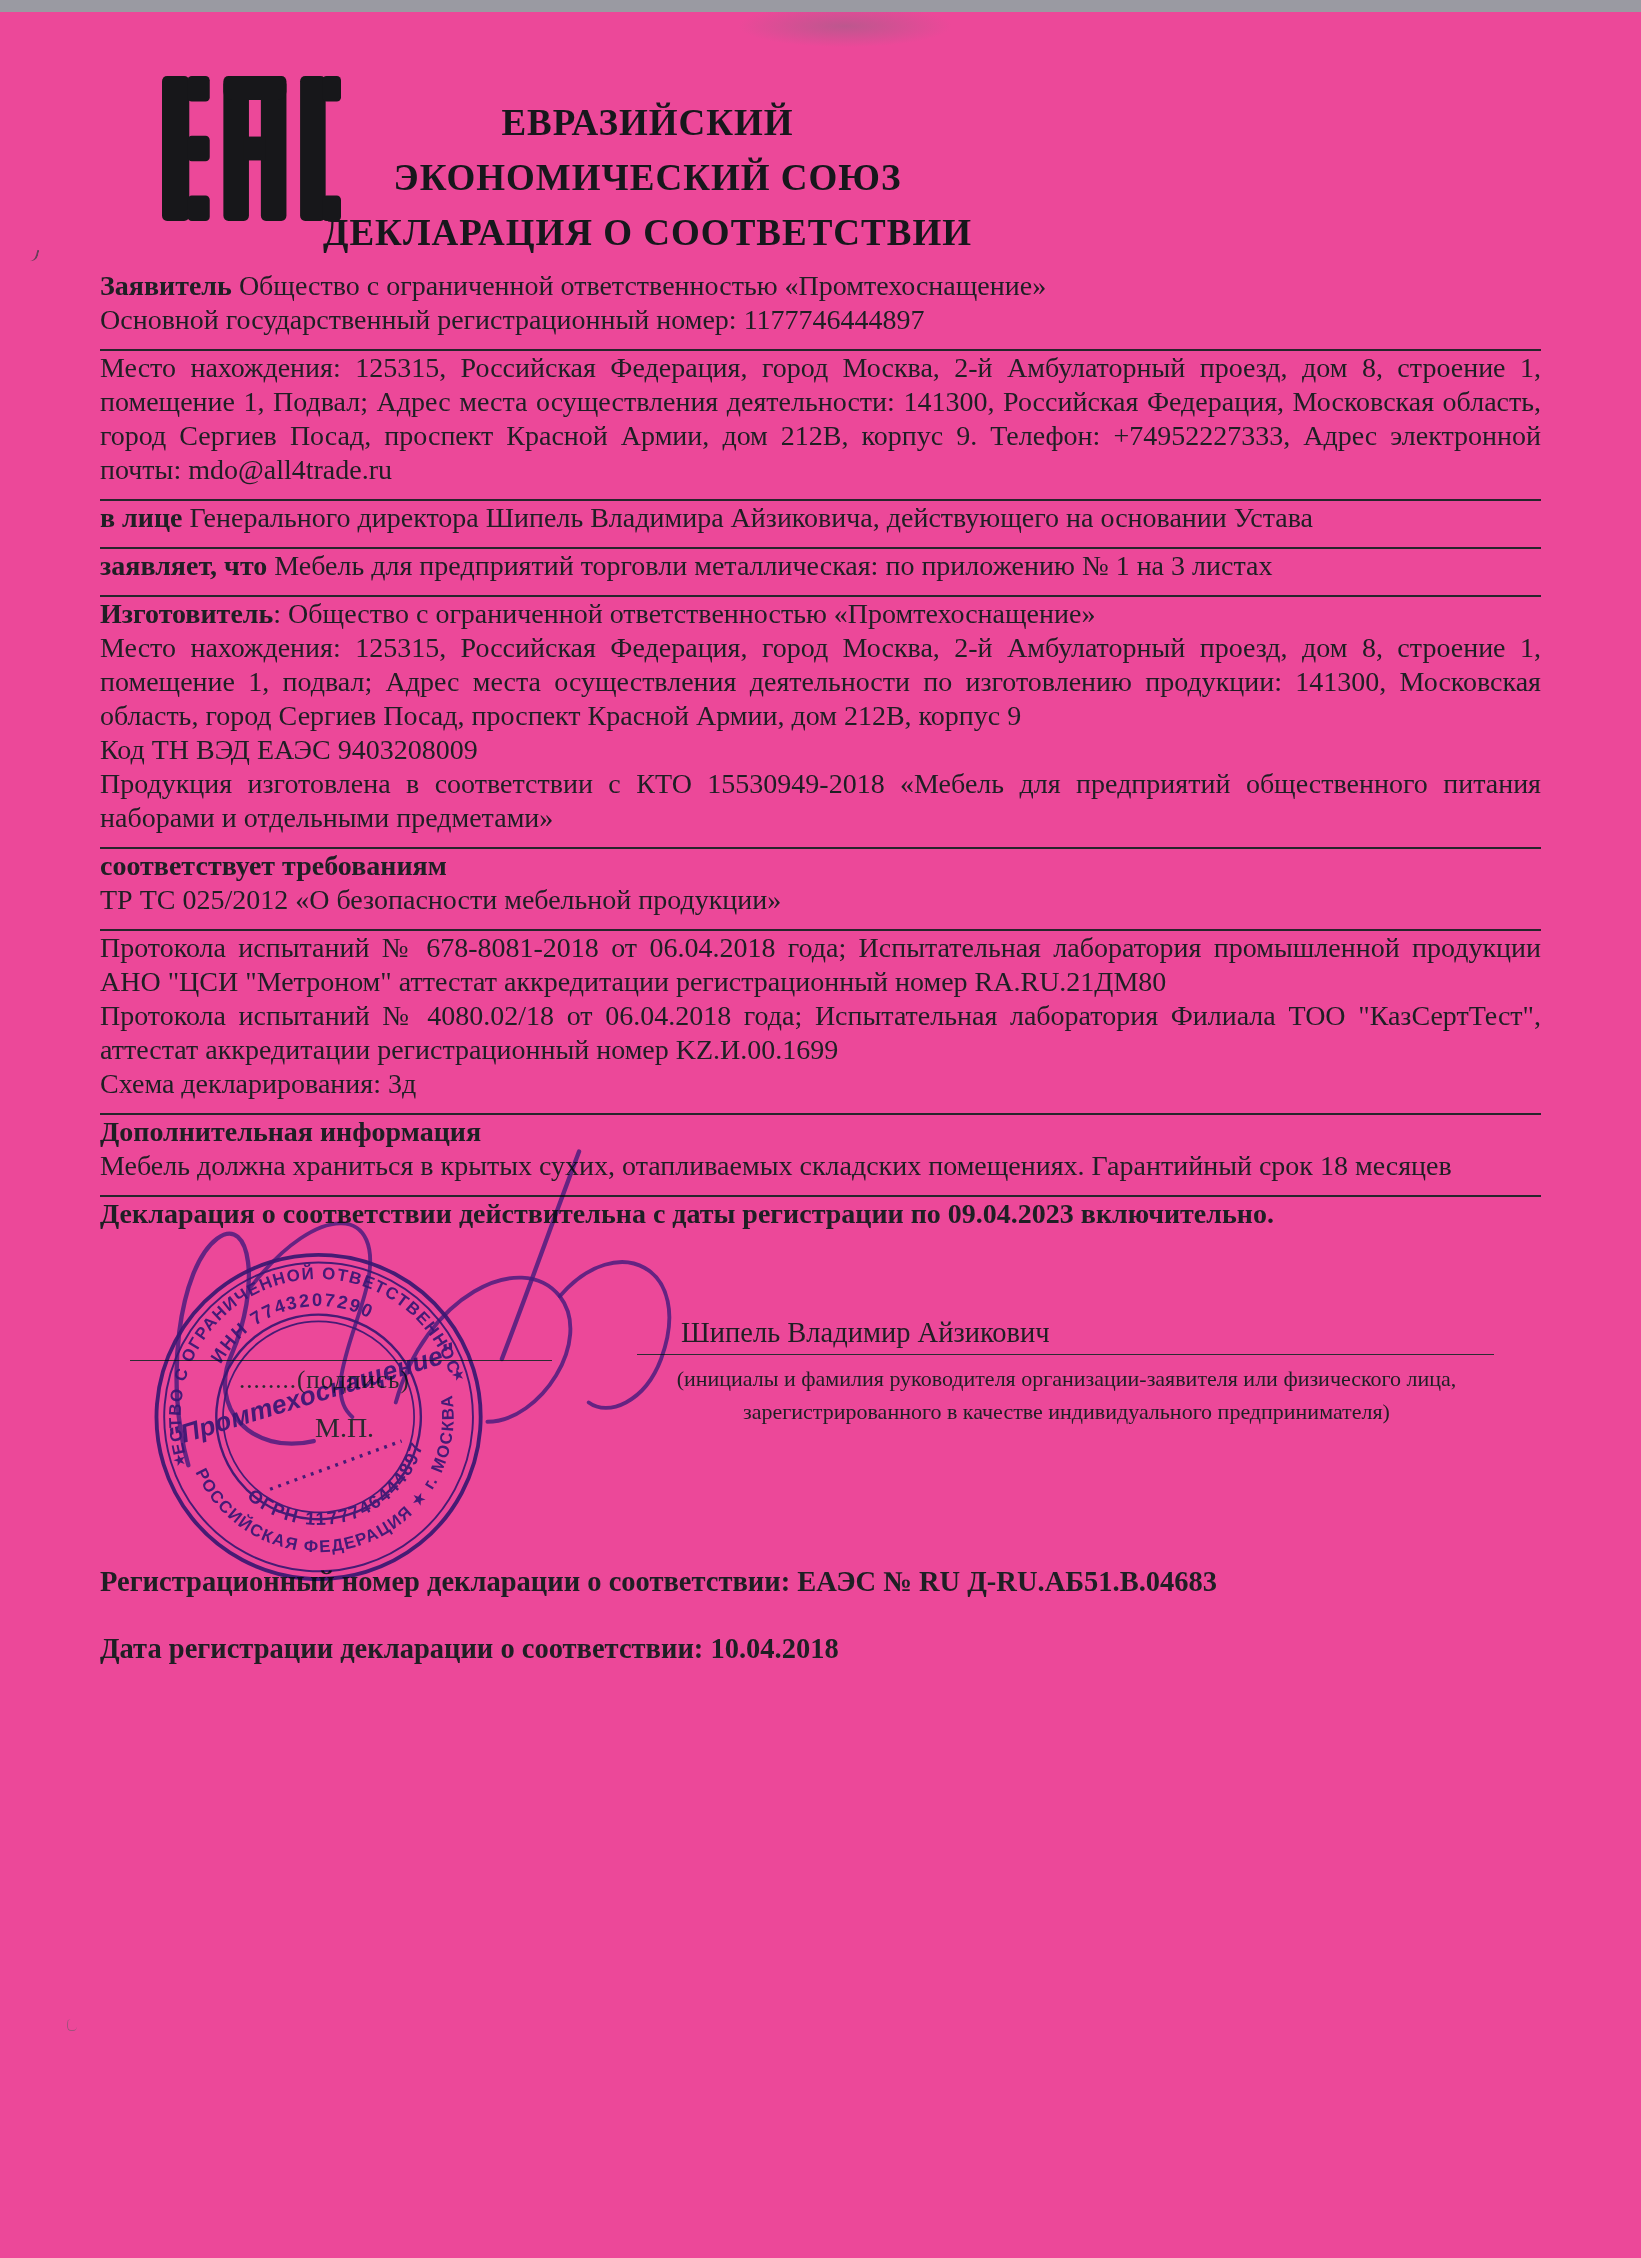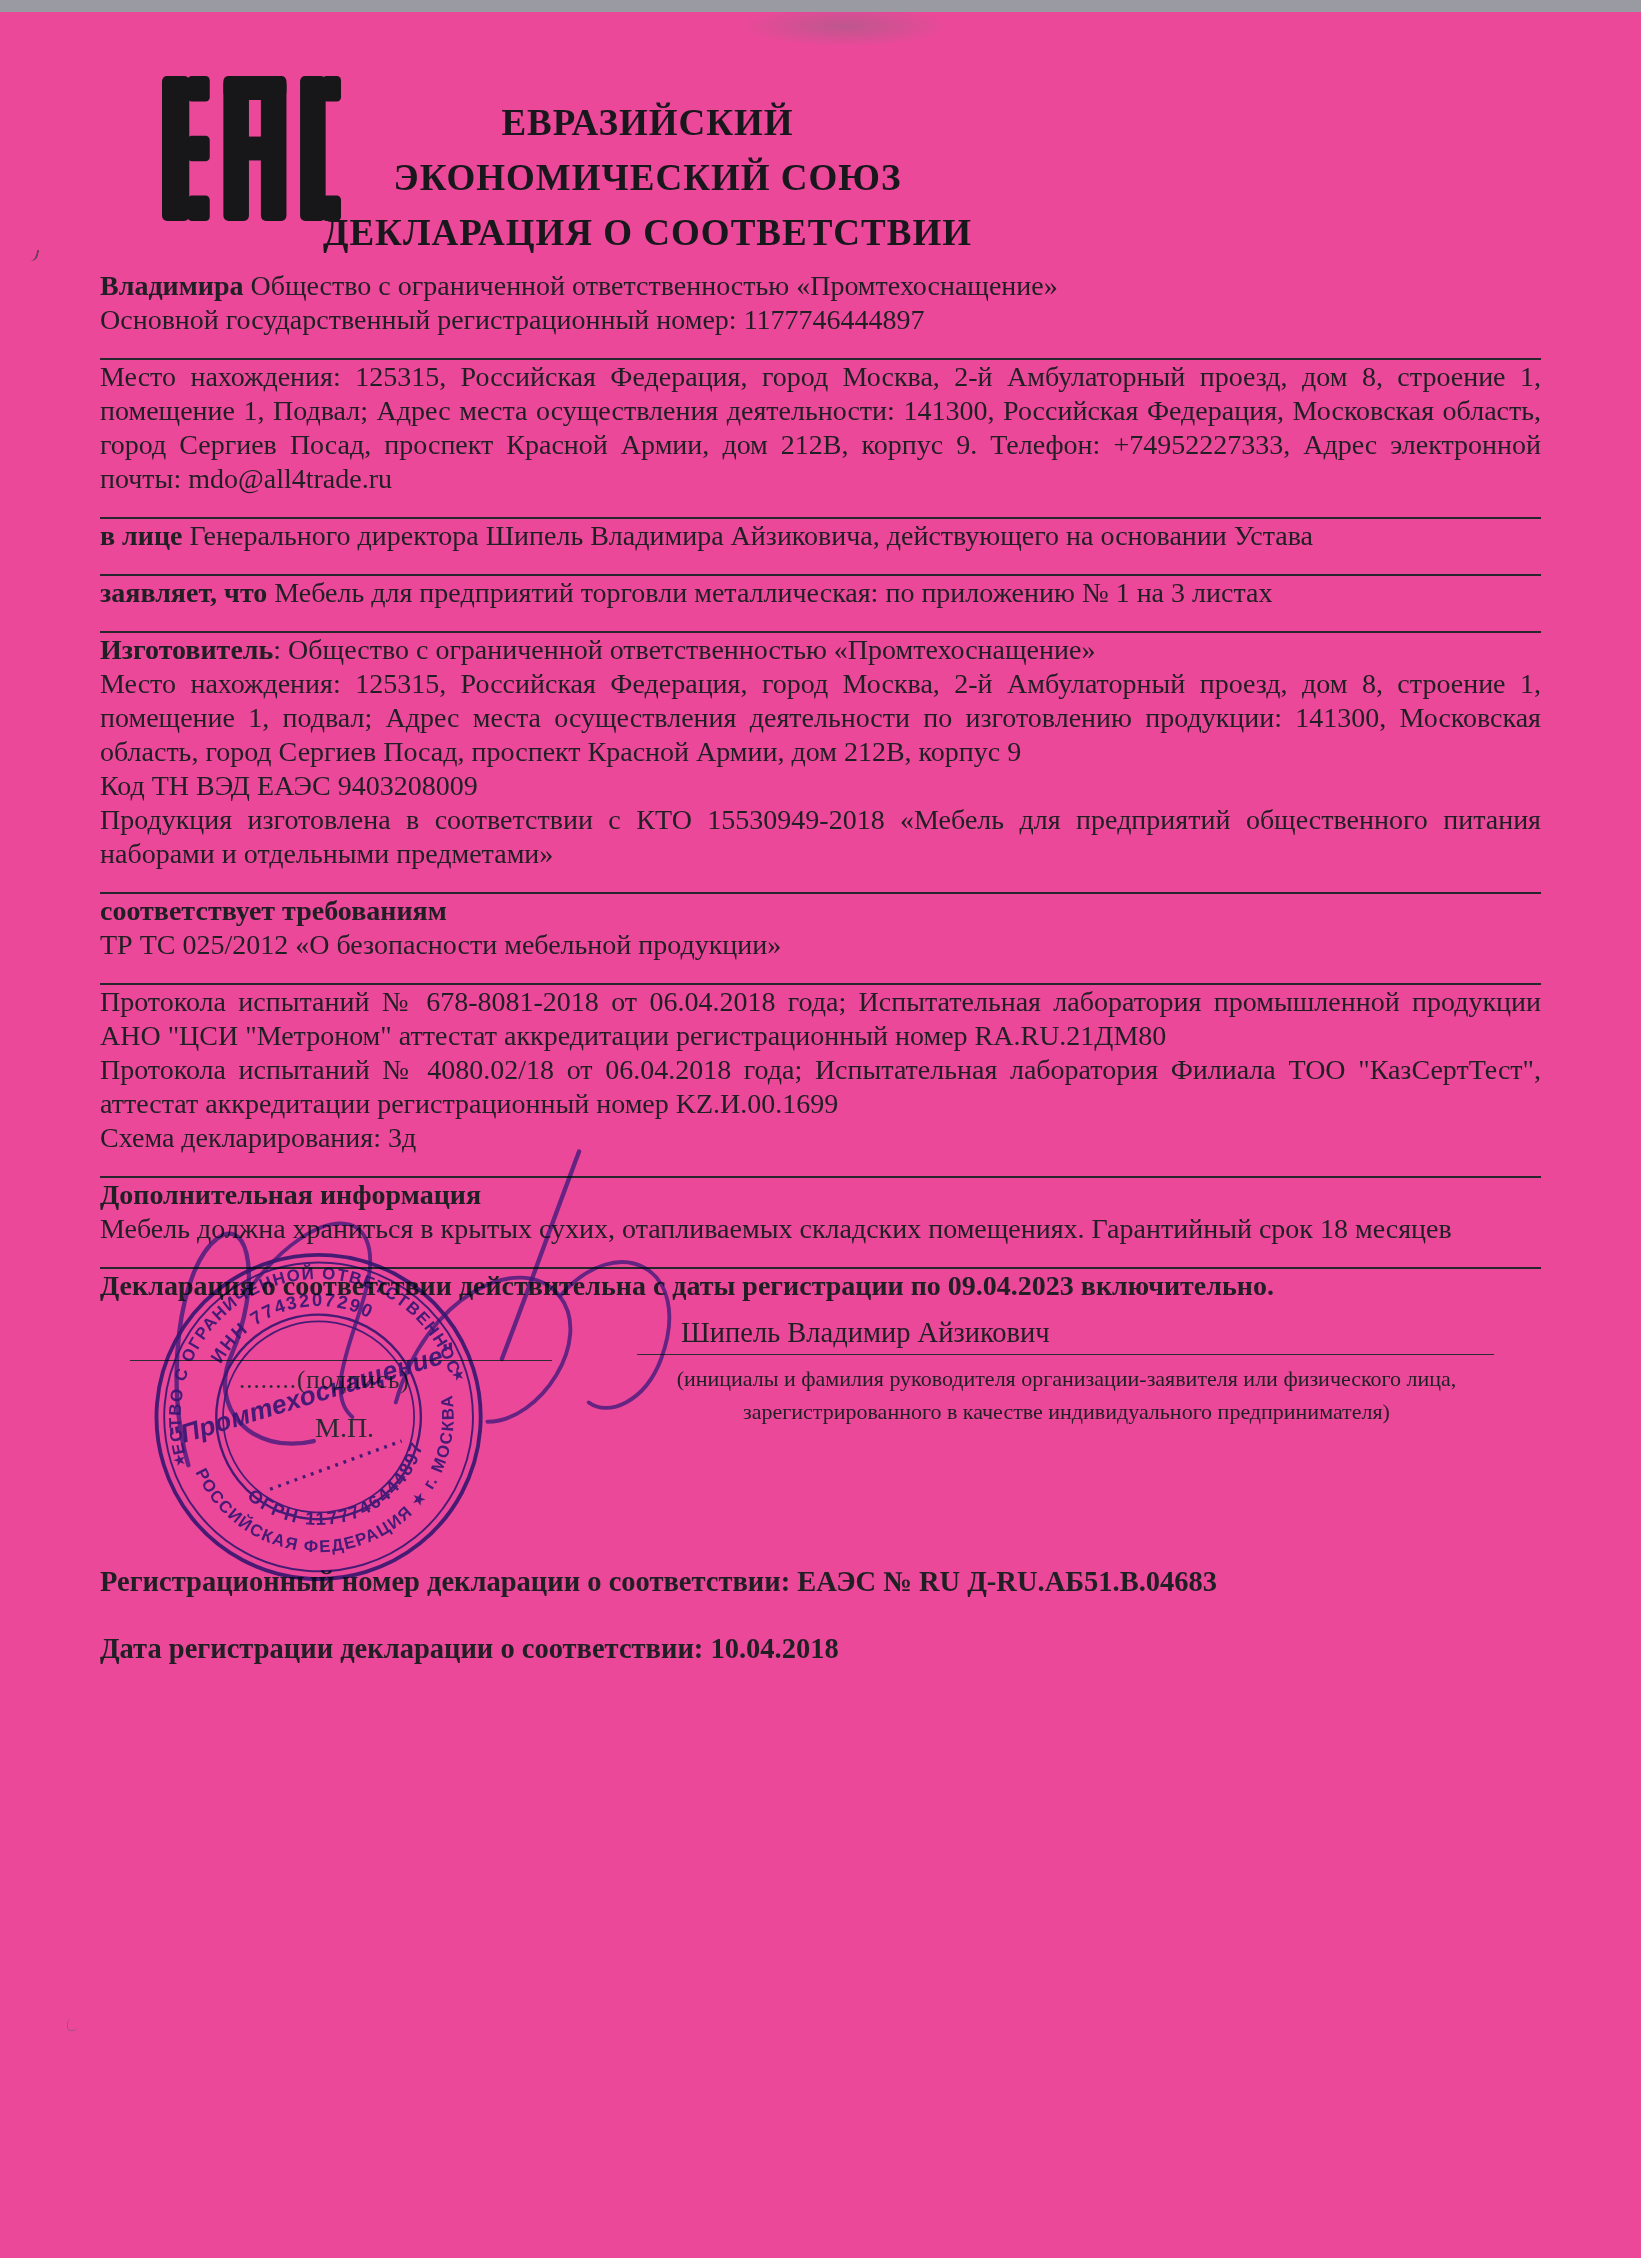--- a/index.html
+++ b/index.html
@@ -20,21 +20,21 @@
   .eac-logo rect{fill:#17171a;}
 
   .doc-title{position:absolute;left:319px;top:83px;width:657px;text-align:center;
     font-weight:bold;font-size:37px;line-height:55px;letter-spacing:1px;color:#17171c;}
 
   .content{position:absolute;left:100px;top:257px;width:1441px;
     font-size:28px;line-height:34px;}
   .content p{margin:0;text-align:justify;}
   .content p.left{text-align:left;}
   .content b{font-weight:bold;}
-  .ruled{border-bottom:2.9px solid #26262c;padding-bottom:21px;margin-bottom:3.9px;}
+  .ruled{border-bottom:2.9px solid #26262c;padding-bottom:12px;margin-bottom:3.9px;}
   .gap-top{margin-top:6.8px;}
   .gap-top-sm{margin-top:3.9px;}
 
   .sig-line-left{position:absolute;left:130px;top:1348px;width:422px;border-top:1.9px solid #2c2c32;}
   .sig-caption{position:absolute;left:239px;top:1354px;font-size:25px;color:#2a2a30;letter-spacing:1px;}
   .sig-mp{position:absolute;left:315px;top:1400px;font-size:28px;color:#2a2a30;}
   .head-name{position:absolute;left:681px;top:1305px;width:772px;font-size:28.5px;}
   .sig-line-right{position:absolute;left:637px;top:1342px;width:857px;border-top:1.9px solid #2c2c32;}
   .head-caption{position:absolute;left:666px;top:1350px;width:801px;text-align:center;
     font-size:22px;line-height:33px;}
@@ -74,21 +74,21 @@
     <rect x="188" y="0" width="22" height="30" rx="5"></rect>
     <rect x="188" y="140" width="22" height="30" rx="5"></rect>
   </svg>
 
   <div class="doc-title">
     <div>ЕВРАЗИЙСКИЙ ЭКОНОМИЧЕСКИЙ СОЮЗ</div>
     <div>ДЕКЛАРАЦИЯ О СООТВЕТСТВИИ</div>
   </div>
 
   <div class="content">
-    <p class="left"><b>Владимира</b><span> Общество с ограниченной ответственностью «Промтехоснащение»</span></p>
+    <p class="left"><b>Заявитель</b><span> Общество с ограниченной ответственностью «Промтехоснащение»</span></p>
     <p class="left ruled">Основной государственный регистрационный номер: 1177746444897</p>
     <p class="ruled">Место нахождения: 125315, Российская Федерация, город Москва, 2-й Амбулаторный проезд, дом 8, строение 1, помещение 1, Подвал; Адрес места осуществления деятельности: 141300, Российская Федерация, Московская область, город Сергиев Посад, проспект Красной Армии, дом 212В, корпус 9. Телефон: +74952227333, Адрес электронной почты: mdo@all4trade.ru</p>
     <p class="left ruled gap-top-sm"><b>в лице</b><span> Генерального директора Шипель Владимира Айзиковича, действующего на основании Устава</span></p>
     <p class="left ruled gap-top-sm"><b>заявляет, что</b><span> Мебель для предприятий торговли металлическая: по приложению № 1 на 3 листах</span></p>
     <p class="left gap-top-sm"><b>Изготовитель</b><span>: Общество с ограниченной ответственностью «Промтехоснащение»</span></p>
     <p>Место нахождения: 125315, Российская Федерация, город Москва, 2-й Амбулаторный проезд, дом 8, строение 1, помещение 1, подвал; Адрес места осуществления деятельности по изготовлению продукции: 141300, Московская область, город Сергиев Посад, проспект Красной Армии, дом 212В, корпус 9</p>
     <p class="left">Код ТН ВЭД ЕАЭС 9403208009</p>
     <p class="ruled">Продукция изготовлена в соответствии с КТО 15530949-2018 «Мебель для предприятий общественного питания наборами и отдельными предметами»</p>
     <p class="left gap-top"><b>соответствует требованиям</b></p>
     <p class="left ruled gap-top">ТР ТС 025/2012 «О безопасности мебельной продукции»</p>

